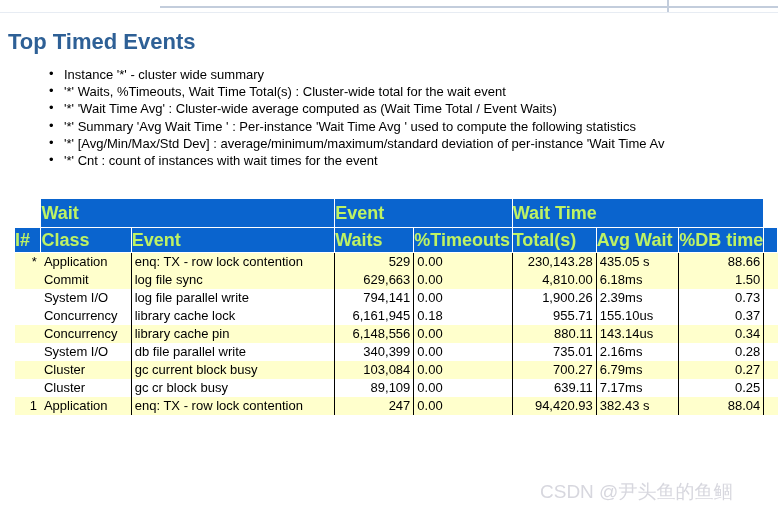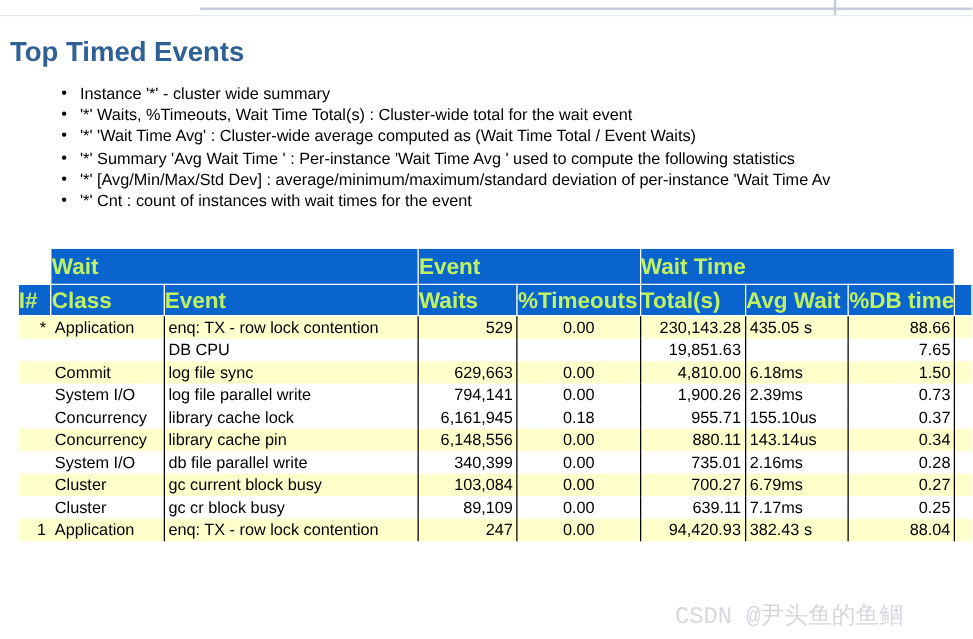--- a/index.html
+++ b/index.html
@@ -126,38 +126,38 @@
   #report-table tbody tr.alt td {
     background: #ffffcc;
   }
   #report-table tbody tr.plain td {
     background: #ffffff;
   }
   .c-inum  { width: 22px;  text-align: right; padding-right:4px !important; }
   .c-class { width: 88px;  text-align: left;  }
   .c-event { width: 208px; text-align: left;  }
   .c-waits { width: 78px;  text-align: right; }
-  .c-tmo   { width: 92px;  text-align: center; }
+  .c-tmo   { width: 92px;  text-align: left; }
   .c-tot   { width: 82px;  text-align: right; }
   .c-avg   { width: 78px;  text-align: left; }
   .c-db    { width: 72px;  text-align: right; }
   .c-extra { width: 10px;  text-align: right; }
 
   #report-table tbody td.c-inum { border-right: none; }
 
   
   #watermark {
     position: absolute;
     left: 540px;
     top: 479px;
     font-size: 19px;
     color: #c8c8d2;
     opacity: 0.72;
     white-space: nowrap;
-    font-family: Liberation Mono, monospace;
+    font-family: Liberation Sans, sans-serif;
     pointer-events: none;
   }
 </style>
 </head>
 <body>
 
 <div id="top-rules">
   <div class="hline"></div>
   <div class="hline2"></div>
   <div class="vline"></div>
@@ -200,31 +200,20 @@
         <td class="c-inum">*</td>
         <td class="c-class">Application</td>
         <td class="c-event">enq: TX - row lock contention</td>
         <td class="c-waits">529</td>
         <td class="c-tmo">0.00</td>
         <td class="c-tot">230,143.28</td>
         <td class="c-avg">435.05 s</td>
         <td class="c-db">88.66</td>
         <td class="c-extra nb"></td>
       </tr>
-      <tr class="plain">
-        <td class="c-inum"></td>
-        <td class="c-class"></td>
-        <td class="c-event">DB CPU</td>
-        <td class="c-waits"></td>
-        <td class="c-tmo"></td>
-        <td class="c-tot">19,851.63</td>
-        <td class="c-avg"></td>
-        <td class="c-db">7.65</td>
-        <td class="c-extra nb"></td>
-      </tr>
       <tr class="alt">
         <td class="c-inum"></td>
         <td class="c-class">Commit</td>
         <td class="c-event">log file sync</td>
         <td class="c-waits">629,663</td>
         <td class="c-tmo">0.00</td>
         <td class="c-tot">4,810.00</td>
         <td class="c-avg">6.18ms</td>
         <td class="c-db">1.50</td>
         <td class="c-extra nb"></td>

